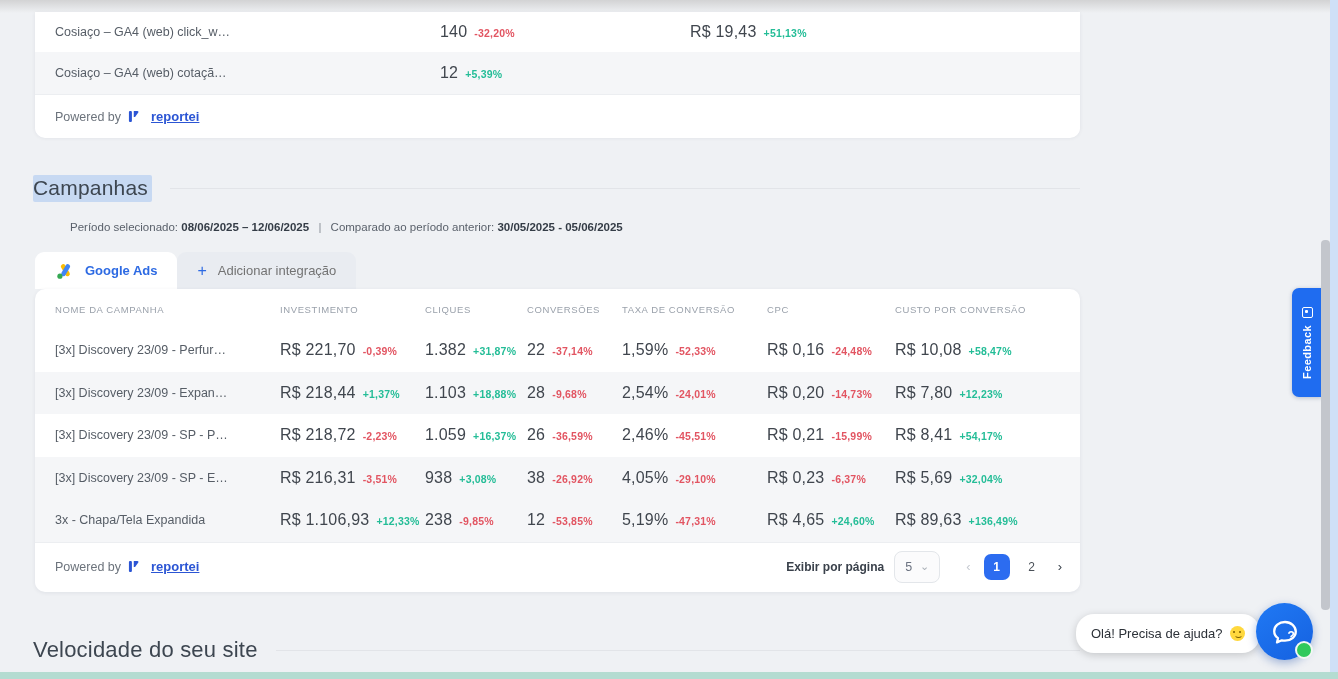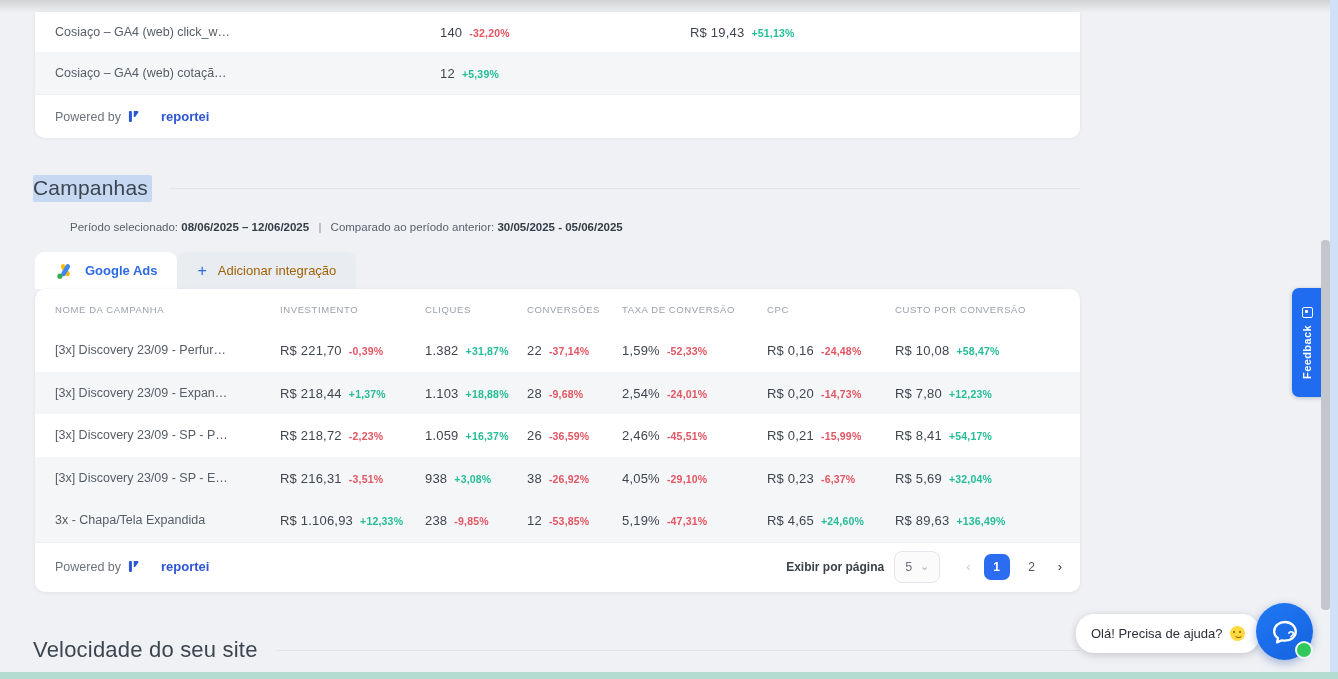--- a/index.html
+++ b/index.html
@@ -10,28 +10,28 @@
     -webkit-font-smoothing:antialiased;
   }
   .card{position:absolute;left:35px;width:1045px;background:#fff;box-shadow:0 1px 4px rgba(20,30,50,.07);}
   
   .top-card{top:12px;height:125px;border-radius:0 0 10px 10px;}
   .erow{display:grid;grid-template-columns:385px 250px 1fr;align-items:center;padding:0 20px;}
   .erow.r0{height:40px;background:#fff;}
   .erow.r1{height:42px;background:#f5f6f8;}
   .ename{font-size:12.5px;color:#565d66;}
   
-  .v{font-size:13px;color:#40464e;letter-spacing:.2px;}
+  .v{font-size:16px;color:#40464e;letter-spacing:.2px;}
   .d{font-size:10.5px;font-weight:bold;margin-left:7px;letter-spacing:.2px;}
   .d[data-dir="up"]{color:#24bd97;}
   .d[data-dir="down"]{color:#e25562;text-align:center;}
   
   .powered{display:flex;align-items:center;gap:7px;padding:0 20px;height:43px;background:#fff;border-top:1px solid #eceef1;border-radius:0 0 10px 10px;}
   .powered-label{font-size:12.5px;color:#6c737c;}
-  .brand{font-size:13px;font-weight:bold;color:#2b55d4;display:flex;align-items:center;gap:20px;}
+  .brand{font-size:13px;font-weight:bold;color:#2b55d4;display:flex;align-items:center;gap:10px;text-decoration:underline;}
   
   .sec-head{position:absolute;left:33px;display:flex;align-items:center;width:1047px;}
   .sec-title{font-size:21px;font-weight:500;color:#3d4650;letter-spacing:.2px;}
   .sec-title.hl{background:#c7d9f2;padding:1px 4px 2px 0;border-radius:2px;}
   .sec-line{flex:1;height:1px;background:#e2e4e8;margin-left:18px;}
   .head-campaigns{top:175px;}
   .head-speed{top:637px;}
   .head-speed .sec-title{font-size:22px;}
   
   .period{position:absolute;left:33px;top:221px;font-size:11.5px;color:#5a616b;margin-left:37px;}
@@ -132,21 +132,21 @@
   <div class="tab active">
     <svg width="21" height="20" viewBox="0 0 24 24">
       <rect x="9" y="3" width="5.6" height="16" rx="2.8" transform="rotate(-30 11.8 11)" fill="#fbbc04"></rect>
       <rect x="9.4" y="3" width="5.6" height="16" rx="2.8" transform="rotate(30 12.2 11)" fill="#4285f4"></rect>
       <circle cx="5.3" cy="18.2" r="3.1" fill="#34a853"></circle>
     </svg>
     <span>Google Ads</span>
   </div>
   <div class="tab ghost">
     <span class="plus">+</span>
-    <span style="color:#a16207;">Adicionar integração</span>
+    <span style="color:#737373;">Adicionar integração</span>
   </div>
 </div>
 
 <div class="card camp-card">
   <div class="trow thead">
     <div class="th">NOME DA CAMPANHA</div>
     <div class="th">INVESTIMENTO</div>
     <div class="th">CLIQUES</div>
     <div class="th">CONVERSÕES</div>
     <div class="th">TAXA DE CONVERSÃO</div>

